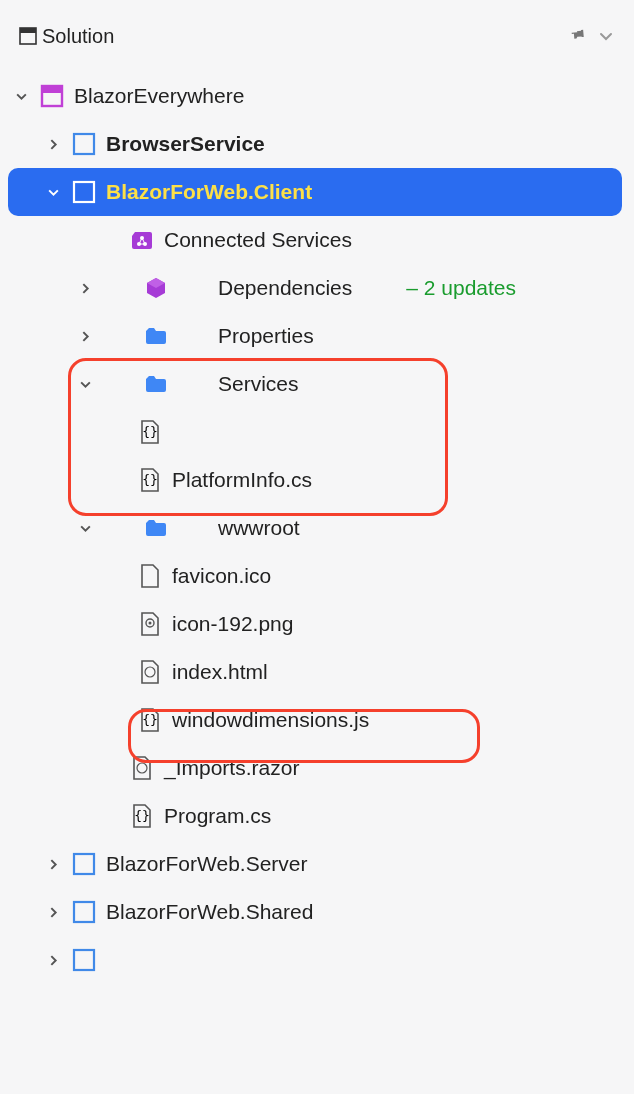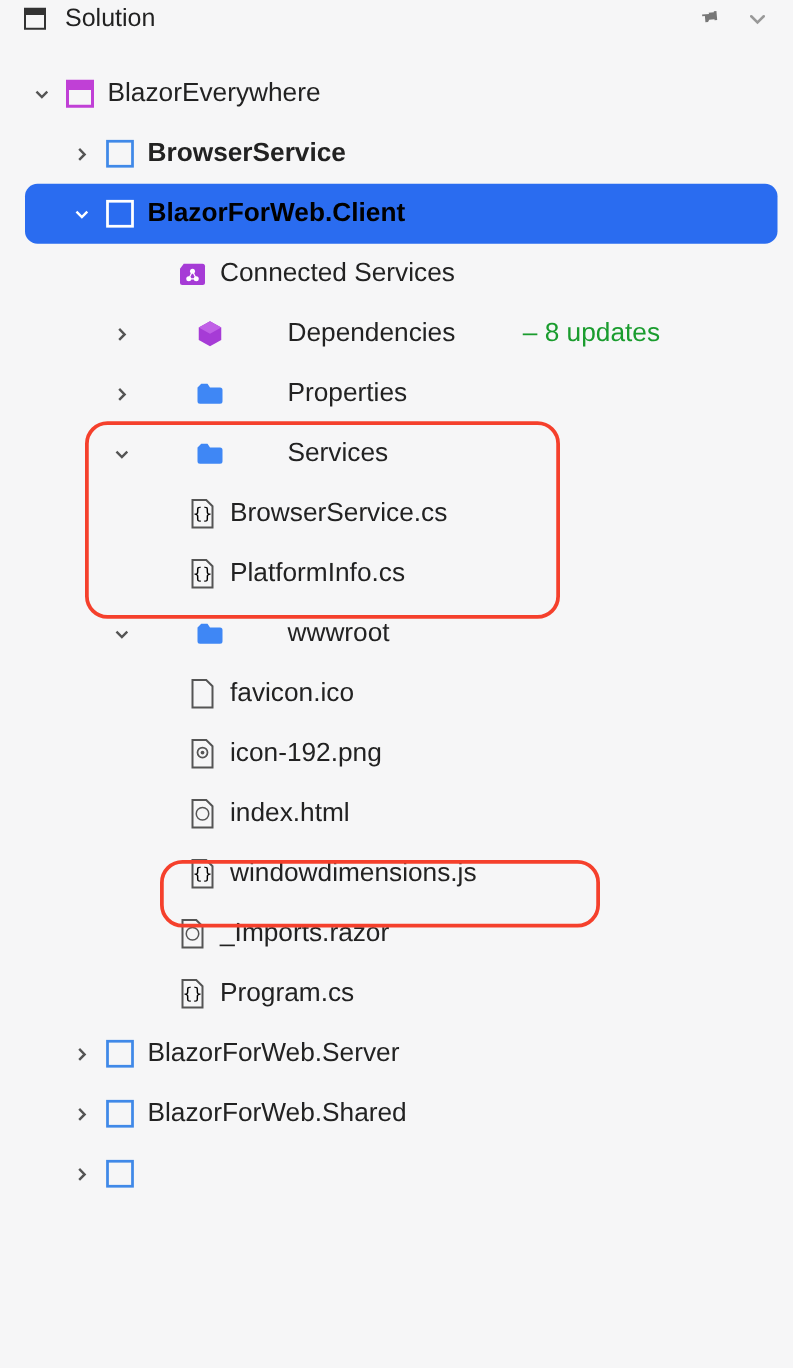--- a/index.html
+++ b/index.html
@@ -9,44 +9,43 @@
     font-size: 20px;
     background: #f6f6f7;
     color: #222;
     width: 634px;
     height: 1094px;
     overflow: hidden;
   }
   .panel-header {
     display: flex;
     align-items: center;
-    padding: 1px 14px 14px 14px;
-    gap: 10px;
+    padding: 22px 14px 14px 14px;
   }
   .panel-header .title {
     font-size: 20px;
     color: #222;
     flex: 1;
   }
   .pin-icon svg, .dropdown-icon svg, .solution-icon svg { display:block; }
-  .tree { padding: 8px 12px 8px 20px; }
+  .tree { padding: 8px 12px 8px 8px; }
   .row {
     display: flex;
     align-items: center;
     height: 48px;
     border-radius: 10px;
     padding: 0 8px;
     gap: 8px;
     white-space: nowrap;
   }
   .row.selected {
     background: #2a6cf0;
     color: #fff;
   }
-  .row.selected .label { color:#000000; }
+  .row.selected .label { color:#fde047; }
   .chevron {
     width: 18px;
     display:flex;
     align-items:center;
     justify-content:center;
     color:#555;
   }
   .row.selected .chevron { color:#fff; }
   .chevron svg { display:block; }
   .icon {
@@ -174,21 +173,21 @@
             <path d="M4 2l4 4-4 4" stroke="#555" stroke-width="1.8" fill="none"></path>
           </svg>
     </span>
     <span class="icon">
       <svg width="26" height="26" viewBox="0 0 26 26">
             <path d="M13 3l9 5v10l-9 5-9-5V8z" class="folder-purple"></path>
             <path d="M13 3l9 5-9 5-9-5z" fill="#c060e6"></path>
           </svg>
     </span>
     <span class="label">Dependencies</span>
-    <span class="badge">– 8 updates</span>
+    <span class="badge">– 2 updates</span>
   </div>
 
   <div class="row indent-2">
     <span class="chevron">
       <svg width="13" height="13" viewBox="0 0 12 12">
             <path d="M4 2l4 4-4 4" stroke="#555" stroke-width="1.8" fill="none"></path>
           </svg>
     </span>
     <span class="icon">
       <svg width="26" height="26" viewBox="0 0 26 26">
@@ -212,21 +211,20 @@
     <span class="label">Services</span>
   </div>
 
   <div class="row indent-3b">
     <span class="icon">
       <svg width="24" height="26" viewBox="0 0 24 26">
             <path d="M4 2h11l5 5v17H4z" class="file-box"></path>
             <text x="12" y="17" text-anchor="middle" class="csfile-braces">{}</text>
           </svg>
     </span>
-    <span class="label">BrowserService.cs</span>
   </div>
 
   <div class="row indent-3b">
     <span class="icon">
       <svg width="24" height="26" viewBox="0 0 24 26">
             <path d="M4 2h11l5 5v17H4z" class="file-box"></path>
             <text x="12" y="17" text-anchor="middle" class="csfile-braces">{}</text>
           </svg>
     </span>
     <span class="label">PlatformInfo.cs</span>

